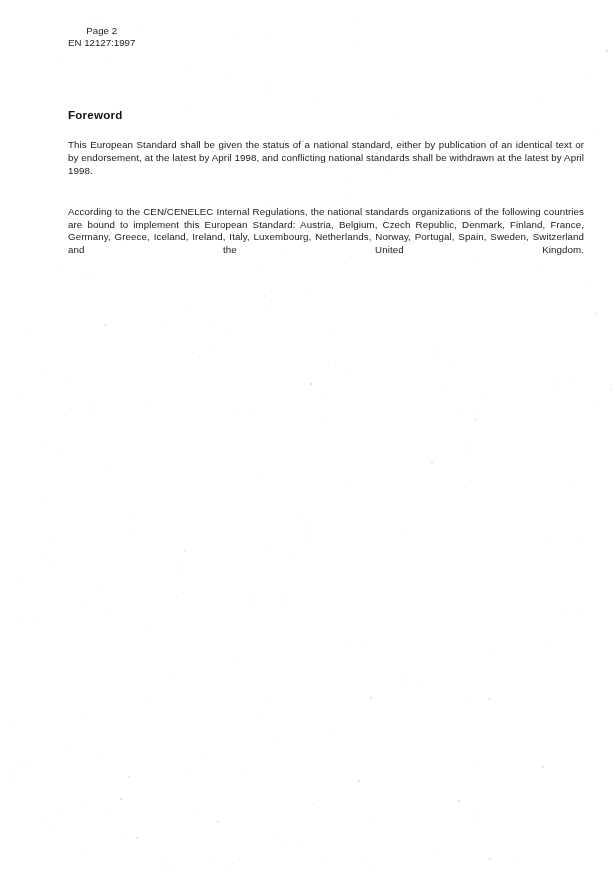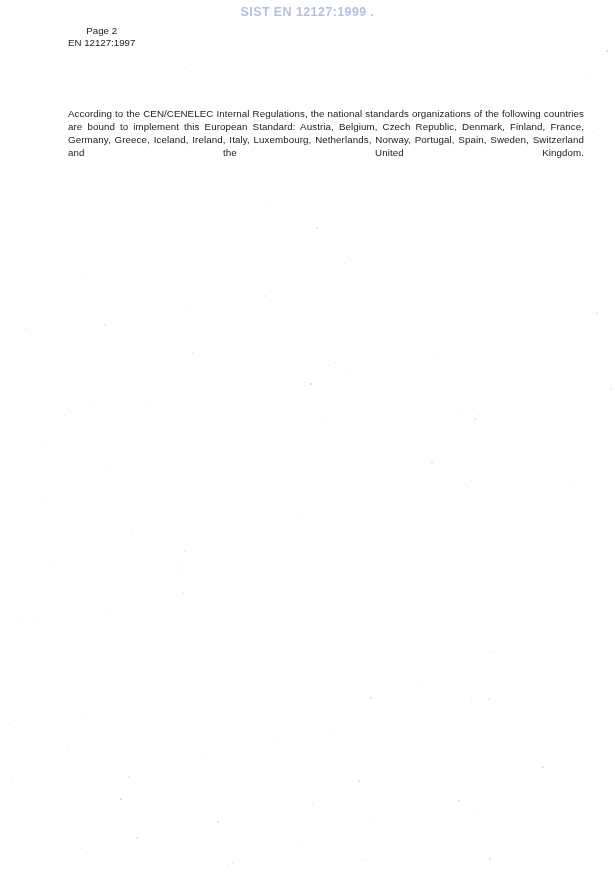--- a/index.html
+++ b/index.html
@@ -285,27 +285,28 @@
       <i style="left: 430.9px; top: 460.8px; width: 2px; height: 2px; background: rgb(185, 185, 191); opacity: 0.49;"></i>
       <i style="left: 447px; top: 386.3px; width: 1px; height: 1px; background: rgb(185, 185, 191); opacity: 0.2;"></i>
       <i style="left: 350px; top: 486.9px; width: 1px; height: 1px; background: rgb(185, 185, 191); opacity: 0.31;"></i>
       <i style="left: 488.9px; top: 652.3px; width: 1px; height: 1px; background: rgb(185, 185, 191); opacity: 0.44;"></i>
       <i style="left: 343.9px; top: 646.2px; width: 1px; height: 1px; background: rgb(185, 185, 191); opacity: 0.18;"></i>
       <i style="left: 55.7px; top: 453.2px; width: 1px; height: 1px; background: rgb(185, 185, 191); opacity: 0.26;"></i>
       <i style="left: 105.7px; top: 610.5px; width: 1px; height: 1px; background: rgb(185, 185, 191); opacity: 0.52;"></i>
       <i style="left: 256.3px; top: 474.2px; width: 1px; height: 1px; background: rgb(185, 185, 191); opacity: 0.24;"></i>
     </div>
 
-  <div class="watermark">SIST EN 12127:1999 .</div>
 
   <div class="pagehead">
     <div>Page 2</div>
     <div>EN 12127:1997</div>
   </div>
 
   <div class="content">
-
-
+    <h1 class="heading">Foreword</h1>
+
+
+    <p class="para">This European Standard shall be given the status of a national standard, either by publication of an identical text or by endorsement, at the latest by April 1998, and conflicting national standards shall be withdrawn at the latest by April 1998.</p>
 
     <p class="para">According to the CEN/CENELEC Internal Regulations, the national standards organizations of  the following countries are bound to implement this European Standard: Austria, Belgium, Czech Republic, Denmark, Finland, France, Germany, Greece, Iceland, Ireland, Italy, Luxembourg, Netherlands, Norway, Portugal, Spain, Sweden, Switzerland and the United Kingdom.</p>
   </div>
 
 </div>
 
 </body></html>

